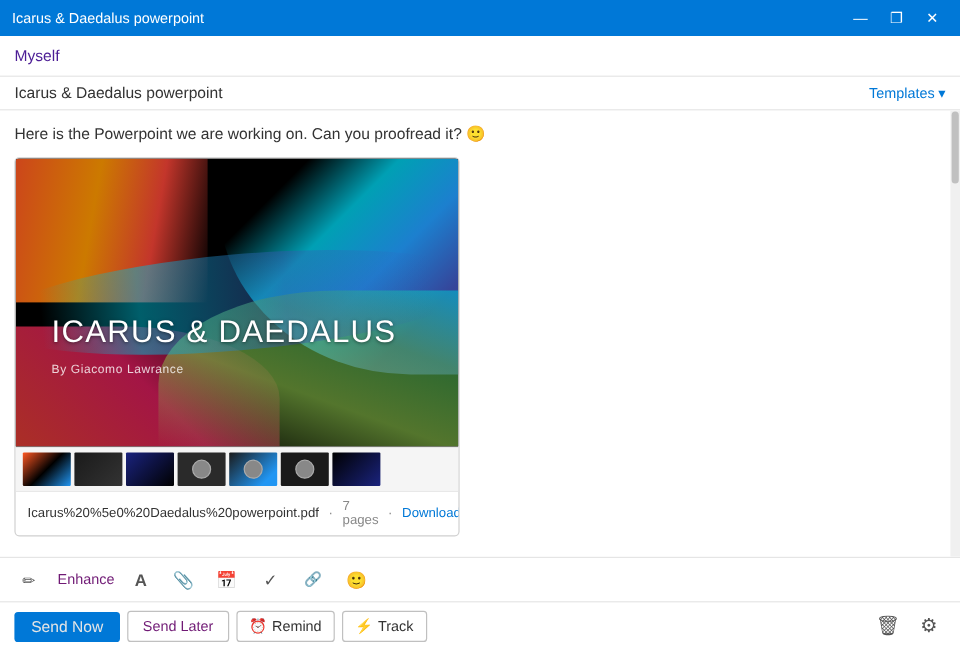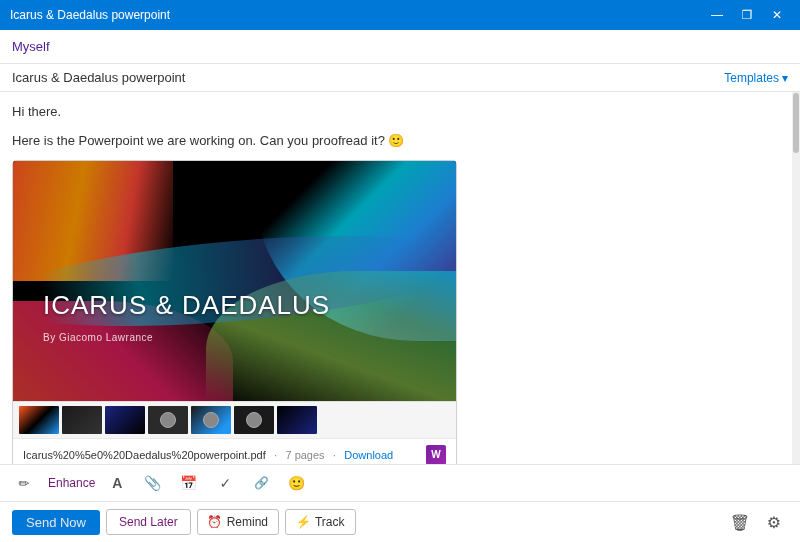--- a/index.html
+++ b/index.html
@@ -108,21 +108,21 @@
       font-size: 13px;
       line-height: 1.6;
       margin-bottom: 8px;
     }
 
     
     .attachment-card {
       border: 1px solid #d0d0d0;
       border-radius: 4px;
       overflow: hidden;
-      width: 445px;
+      width: 371px;
       margin-top: 4px;
     }
 
     .slide-preview {
       width: 100%;
       height: 240px;
       background: #000;
       position: relative;
       overflow: hidden;
     }
@@ -407,21 +407,20 @@
 
   <div class="subject-row">
     <span class="subject-text">Icarus &amp; Daedalus powerpoint</span>
     <button class="templates-btn">
       <span>Templates</span>
       <span>▾</span>
     </button>
   </div>
 
   <div class="body-area" style="position:relative;">
-    <p class="body-text">Hi there.</p>
     <p class="body-text">Here is the Powerpoint we are working on. Can you proofread it? 🙂</p>
 
     <div class="attachment-card">
 
       <div class="slide-preview">
         <div class="slide-bg"></div>
         <div class="wave-top-right"></div>
         <div class="wave-top-left"></div>
         <div class="wave-bottom-left"></div>
         <div class="wave-bottom-right"></div>

